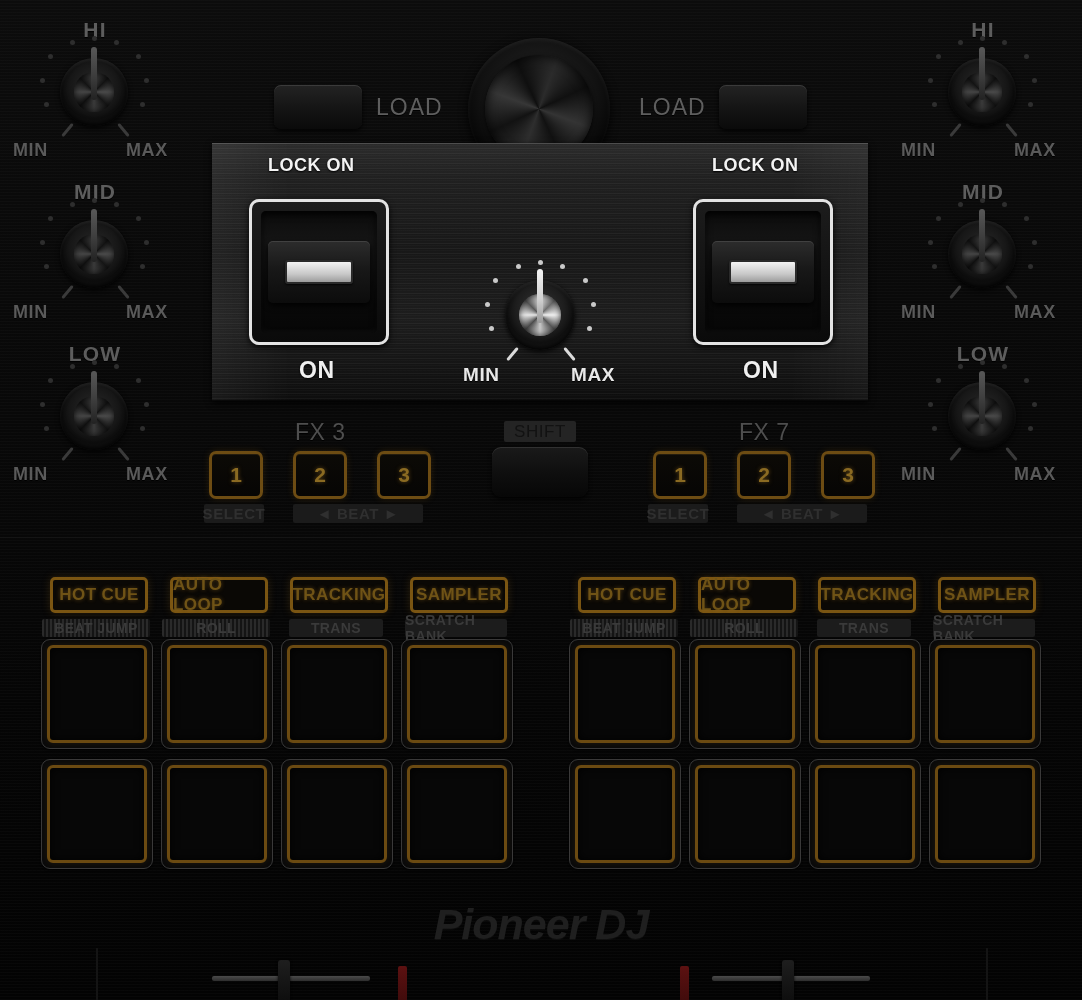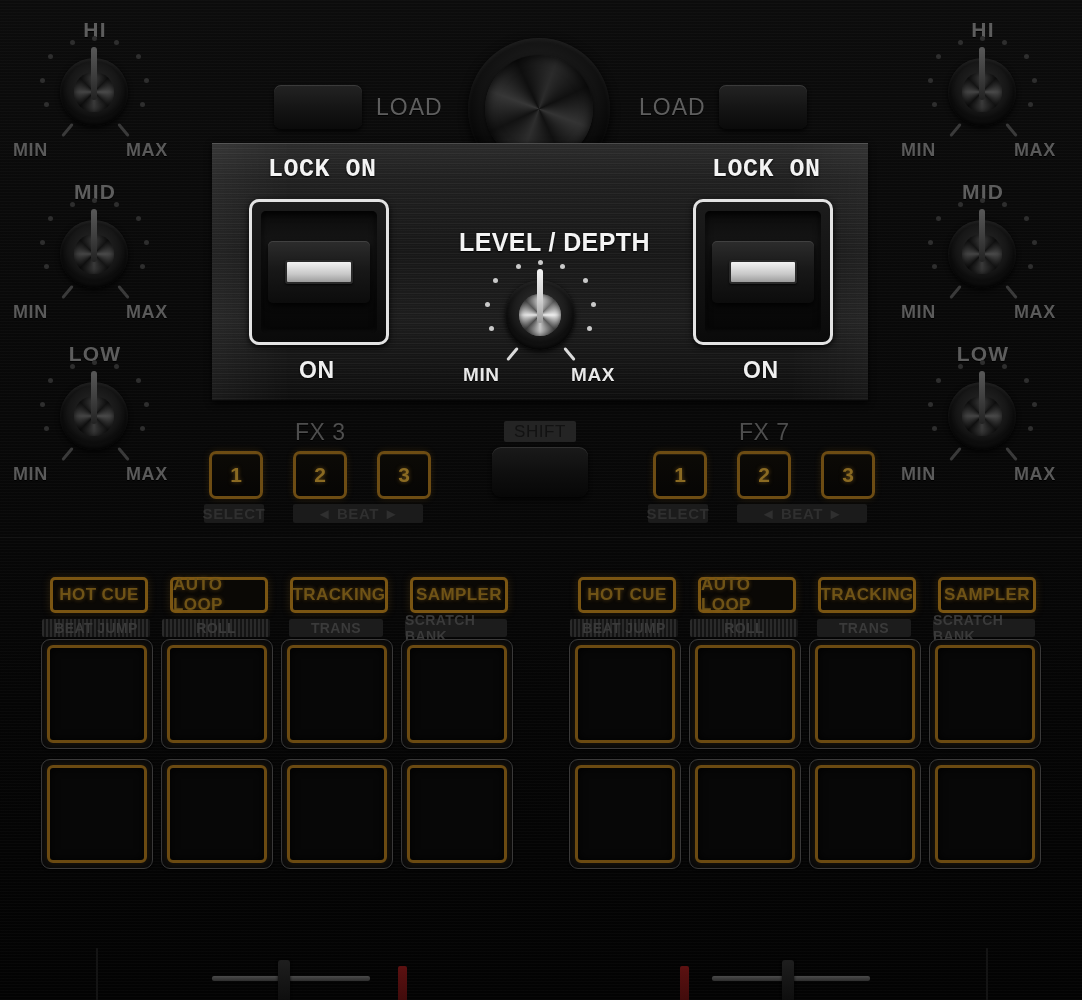--- a/index.html
+++ b/index.html
@@ -83,22 +83,22 @@
   #fxpanel:before{
     content:"";position:absolute;inset:0;pointer-events:none;
     background:repeating-linear-gradient(180deg,
       rgba(255,255,255,0.05) 0px, rgba(255,255,255,0.05) 1px,
       rgba(0,0,0,0.05) 1px, rgba(0,0,0,0.05) 2px,
       rgba(255,255,255,0.02) 2px, rgba(255,255,255,0.02) 3px,
       rgba(0,0,0,0) 3px, rgba(0,0,0,0) 5px);
     opacity:.85;
   }
   .lockon{
-    position:absolute;z-index:7;color:#f3f3f3;font-size:25px;font-weight:700;
-    letter-spacing:.5px;text-shadow:0 1px 2px #000;font-family:Liberation Mono, monospace;
+    position:absolute;z-index:7;color:#f3f3f3;font-size:18px;font-weight:700;
+    letter-spacing:.5px;text-shadow:0 1px 2px #000;
   }
   .onlbl{
     position:absolute;z-index:7;color:#f0f0f0;font-size:23px;font-weight:700;
     letter-spacing:.5px;text-shadow:0 1px 2px #000;
   }
   .switch{
     position:absolute;z-index:7;width:134px;height:140px;border-radius:10px;
     border:3px solid #e3e3e3;
     background:linear-gradient(180deg,#1c1c1c,#0a0a0a);
     box-shadow:0 2px 6px rgba(0,0,0,.9);
@@ -390,21 +390,20 @@
     <div class="inner">
       <div class="rocker">
         <div class="bar"></div>
       </div>
     </div>
   </div>
 
   <div class="onlbl" style="left:299px;top:357px;">ON</div>
   <div class="onlbl" style="left:743px;top:357px;">ON</div>
 
-  <div id="ldlabel" style="left:459px;top:228px;">LEVEL / DEPTH</div>
 
   <div class="knobwrap" style="left:475px;top:258px;width:130px;height:130px;z-index:8;">
     <div class="knobbody knobcol" style="left:30px;top:22px;width:70px;height:70px;">
       <div class="pointer bright"></div>
     </div>
     <div class="dots bright">
       <span style="left:16px;top:70px;"></span>
         <span style="left:12px;top:46px;"></span>
       <span style="left:20px;top:22px;"></span>
         <span style="left:43px;top:8px;"></span>
@@ -502,20 +501,21 @@
   <div class="pad" style="left:689px;top:759px;">
       <div class="face"></div>
     </div>
   <div class="pad" style="left:809px;top:759px;">
       <div class="face"></div>
     </div>
   <div class="pad" style="left:929px;top:759px;">
       <div class="face"></div>
     </div>
 
+  <div id="logo">Pioneer DJ</div>
 
   <div class="vedge" style="left:96px;top:948px;height:52px;"></div>
   <div class="vedge" style="left:986px;top:948px;height:52px;"></div>
 
   <div class="fadertrack" style="left:212px;top:976px;width:158px;"></div>
   <div class="fadercap" style="left:278px;top:960px;"></div>
   <div class="redstrip" style="left:398px;top:966px;"></div>
 
   <div class="redstrip" style="left:680px;top:966px;"></div>
   <div class="fadertrack" style="left:712px;top:976px;width:158px;"></div>

